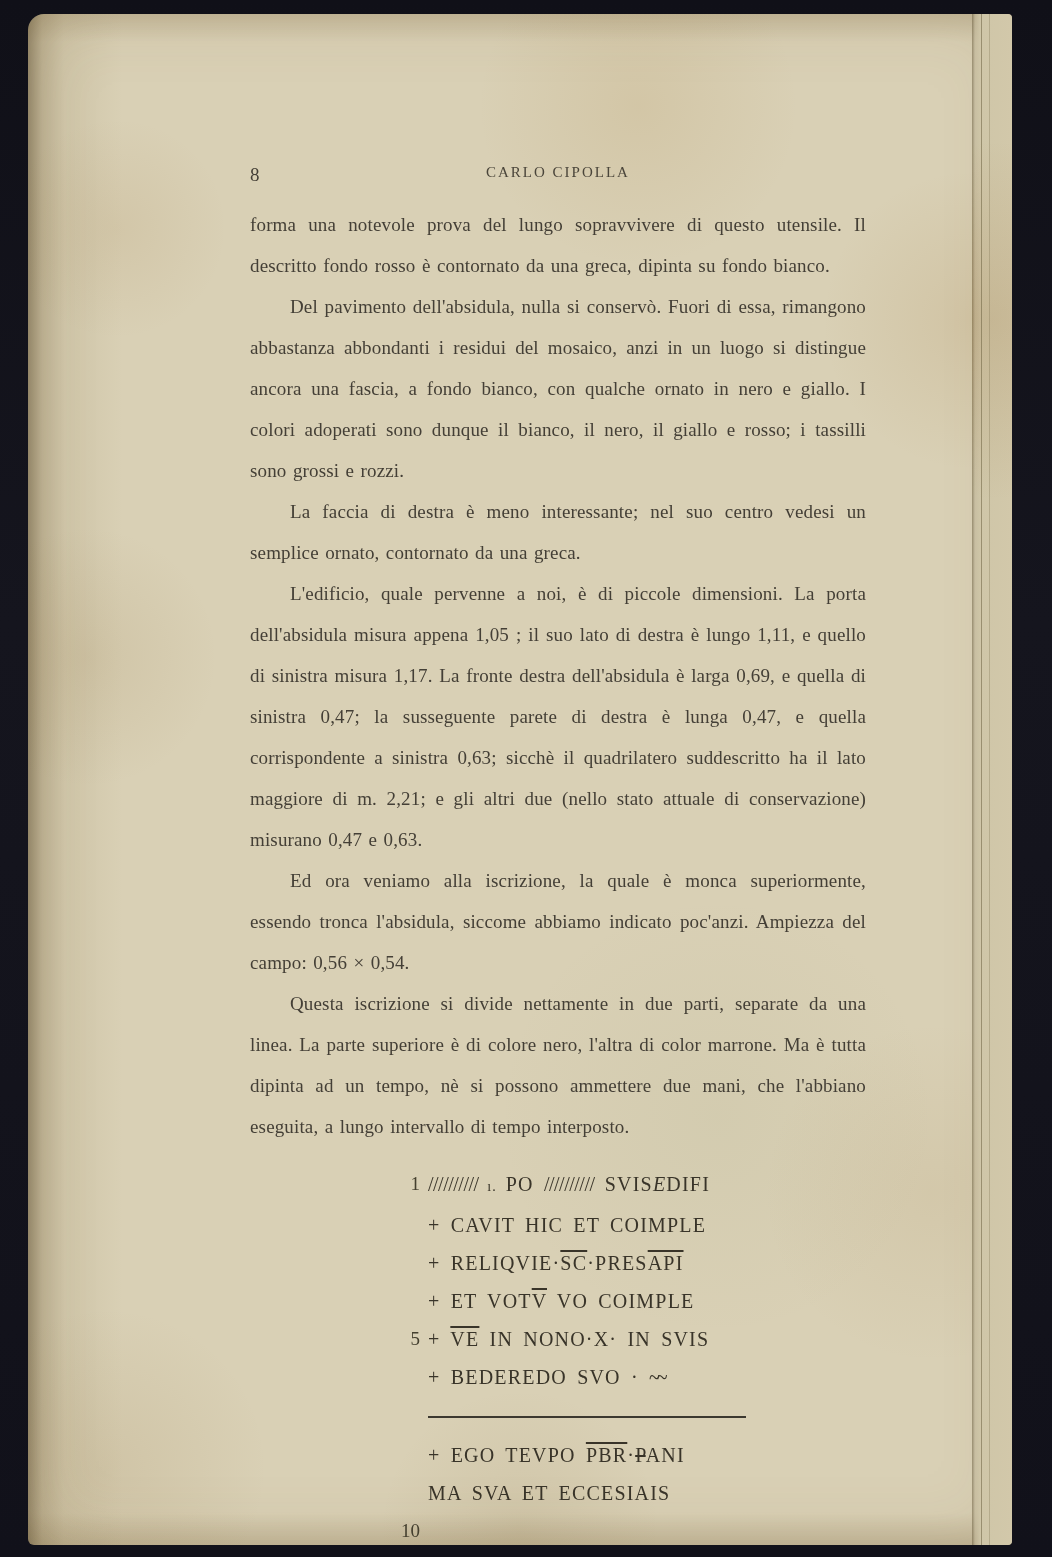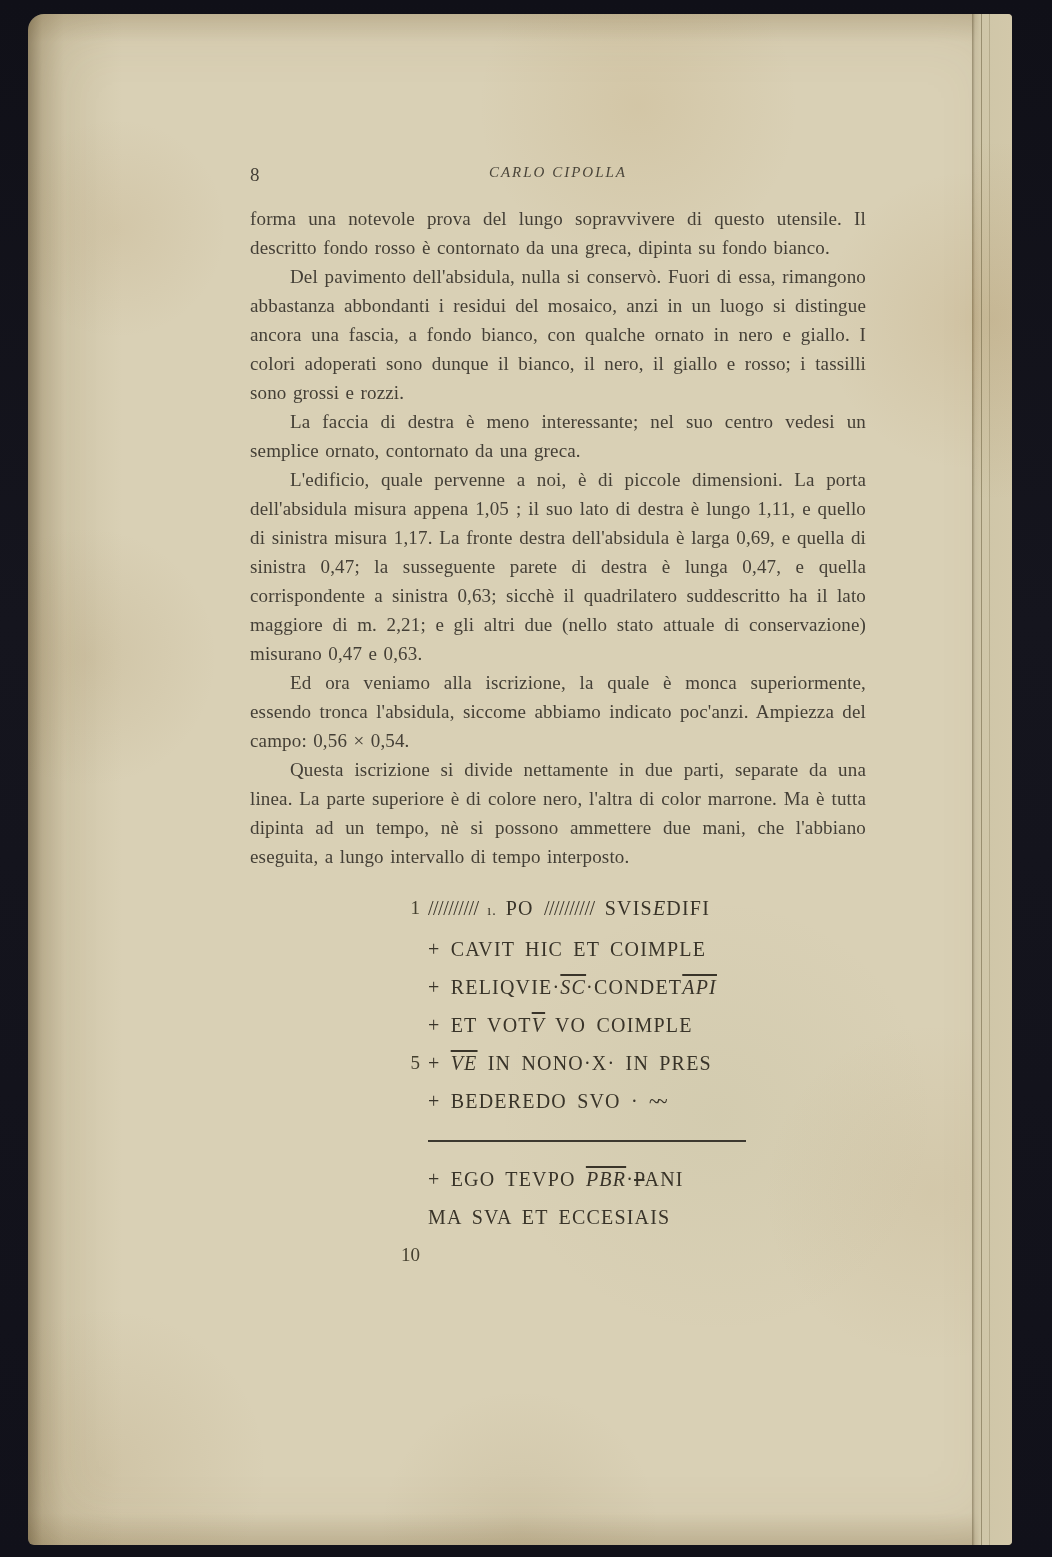--- a/index.html
+++ b/index.html
@@ -43,46 +43,46 @@
   .edge-line2 { position: absolute; top: 0; bottom: 0; right: 22px; width: 1px; background: rgba(120,108,76,0.30); }
 
   .content {
     position: absolute; left: 222px; top: 150px; width: 616px;
     color: #443f36;
   }
   .header { position: relative; height: 24px; margin-bottom: 16px; }
   .pagenum { position: absolute; left: 0; top: 0; font-size: 19px; }
   .running {
     display: block; text-align: center;
-    font-size: 15px; letter-spacing: 2px; color: #4a453a; font-style: italic;
+    font-size: 15px; letter-spacing: 2px; color: #4a453a;
   }
   .body-text p {
     margin: 0;
-    font-size: 19px; line-height: 29px;
+    font-size: 19px; line-height: 41px;
     text-align: justify;
     text-indent: 40px;
     word-spacing: 1.5px;
     letter-spacing: 0.15px;
   }
   .body-text p.noind { text-indent: 0; }
 
   .inscription {
     margin: 18px 0 0 178px;
     font-size: 20px; line-height: 38px;
     letter-spacing: 1.2px; word-spacing: 4px;
     color: #393429;
     white-space: nowrap;
   }
   .iline { position: relative; }
   .lnum {
     position: absolute; left: -46px; top: 0; width: 38px;
     text-align: right; letter-spacing: 0; word-spacing: 0; font-size: 19px;
     color: #45402f;
   }
-  .ov { text-decoration: overline; font-style: italic; }
+  .ov { text-decoration: overline; }
   .strike { text-decoration: line-through; }
   .it { font-style: italic; }
   .hatch { letter-spacing: -0.5px; }
   .sm { font-size: 14px; }
   .squiggle { letter-spacing: -3px; }
   .isep {
     width: 318px; height: 2px; background: #3c382f;
     margin: 20px 0 18px 0;
   }
 </style>
@@ -111,25 +111,25 @@
         <p>Ed ora veniamo alla iscrizione, la quale è monca superiormente, essendo tronca l'absidula, siccome abbiamo indicato poc'anzi. Ampiezza del campo: 0,56 × 0,54.</p>
         <p>Questa iscrizione si divide nettamente in due parti, separate da una linea. La parte superiore è di colore nero, l'altra di color marrone. Ma è tutta dipinta ad un tempo, nè si possono ammettere due mani, che l'abbiano eseguita, a lungo intervallo di tempo interposto.</p>
       </div>
 
       <div class="inscription">
 
         <div class="iline"><span class="lnum">1</span><span class="hatch">//////////</span><span class="sm"> ı. </span><span>PO </span><span class="hatch">//////////</span><span> SVIS</span><span class="it">E</span><span>DIFI</span></div>
 
         <div class="iline"><span>+ CAVIT HIC ET COIMPLE</span></div>
 
-        <div class="iline"><span>+ RELIQVIE·</span><span class="ov">SC</span><span>·CONDET</span><span class="ov">API</span></div>
+        <div class="iline"><span>+ RELIQVIE·</span><span class="ov">SC</span><span>·PRES</span><span class="ov">API</span></div>
 
         <div class="iline"><span>+ ET VOT</span><span class="ov">V</span><span> VO COIMPLE</span></div>
 
-        <div class="iline"><span class="lnum">5</span><span>+ </span><span class="ov">VE</span><span> IN NONO·X· IN PRES</span></div>
+        <div class="iline"><span class="lnum">5</span><span>+ </span><span class="ov">VE</span><span> IN NONO·X· IN SVIS</span></div>
 
         <div class="iline"><span>+ BEDEREDO SVO · </span><span class="squiggle">~~</span></div>
 
         <div class="isep"></div>
 
         <div class="iline"><span>+ EGO TEVPO </span><span class="ov">PBR</span><span>·</span><span class="strike">P</span><span>ANI</span></div>
 
         <div class="iline"><span>MA SVA ET ECCESIAIS</span></div>
 
 

